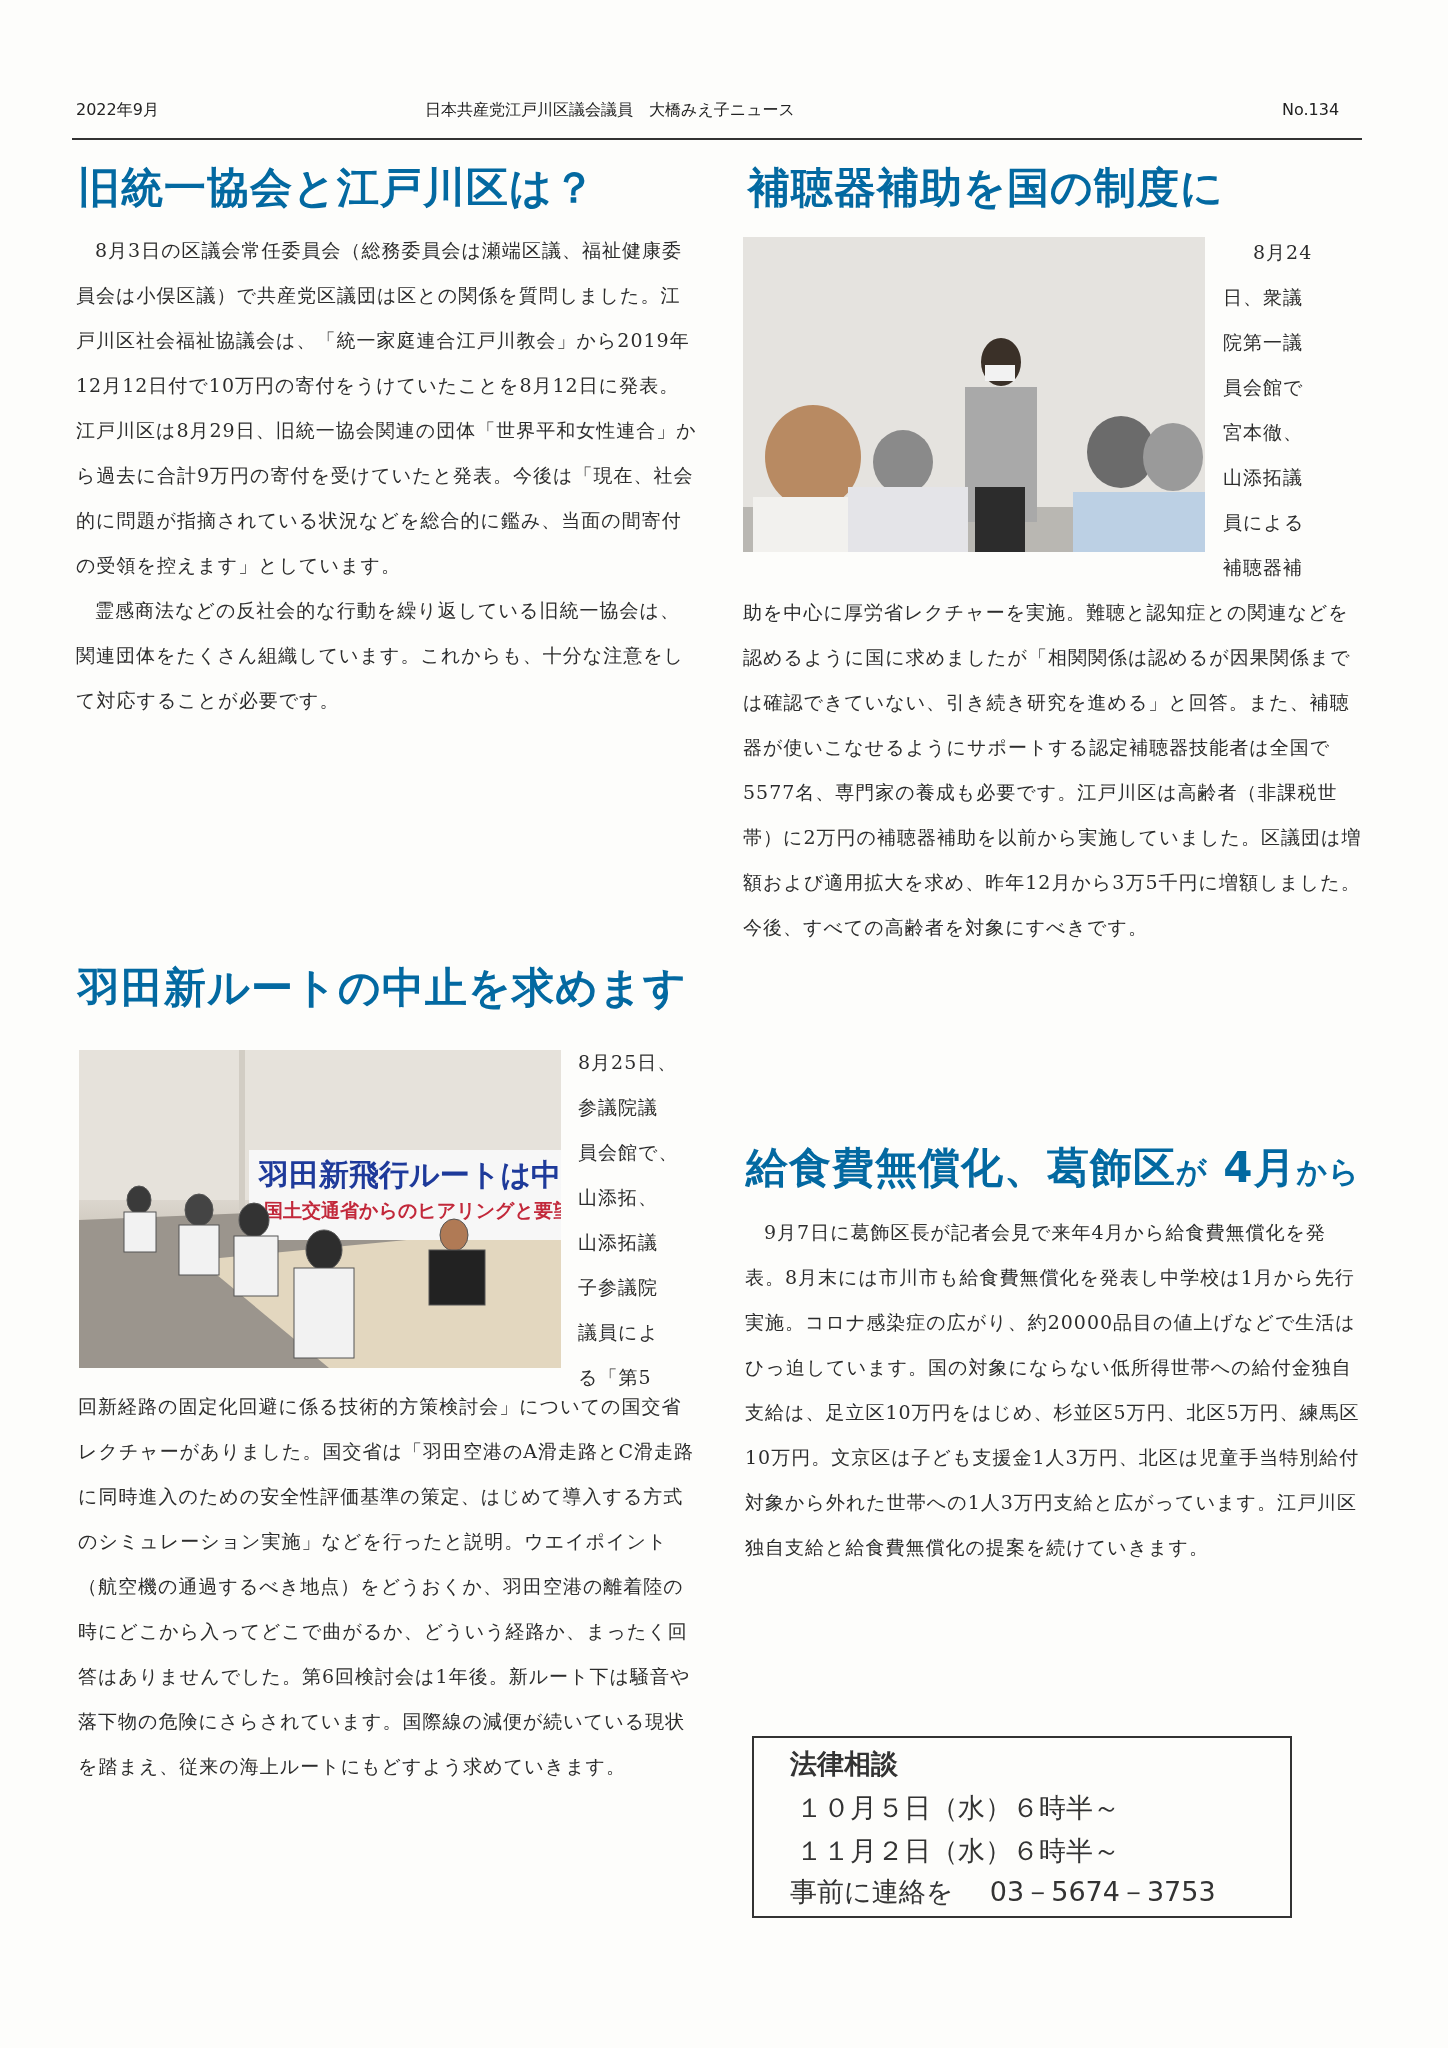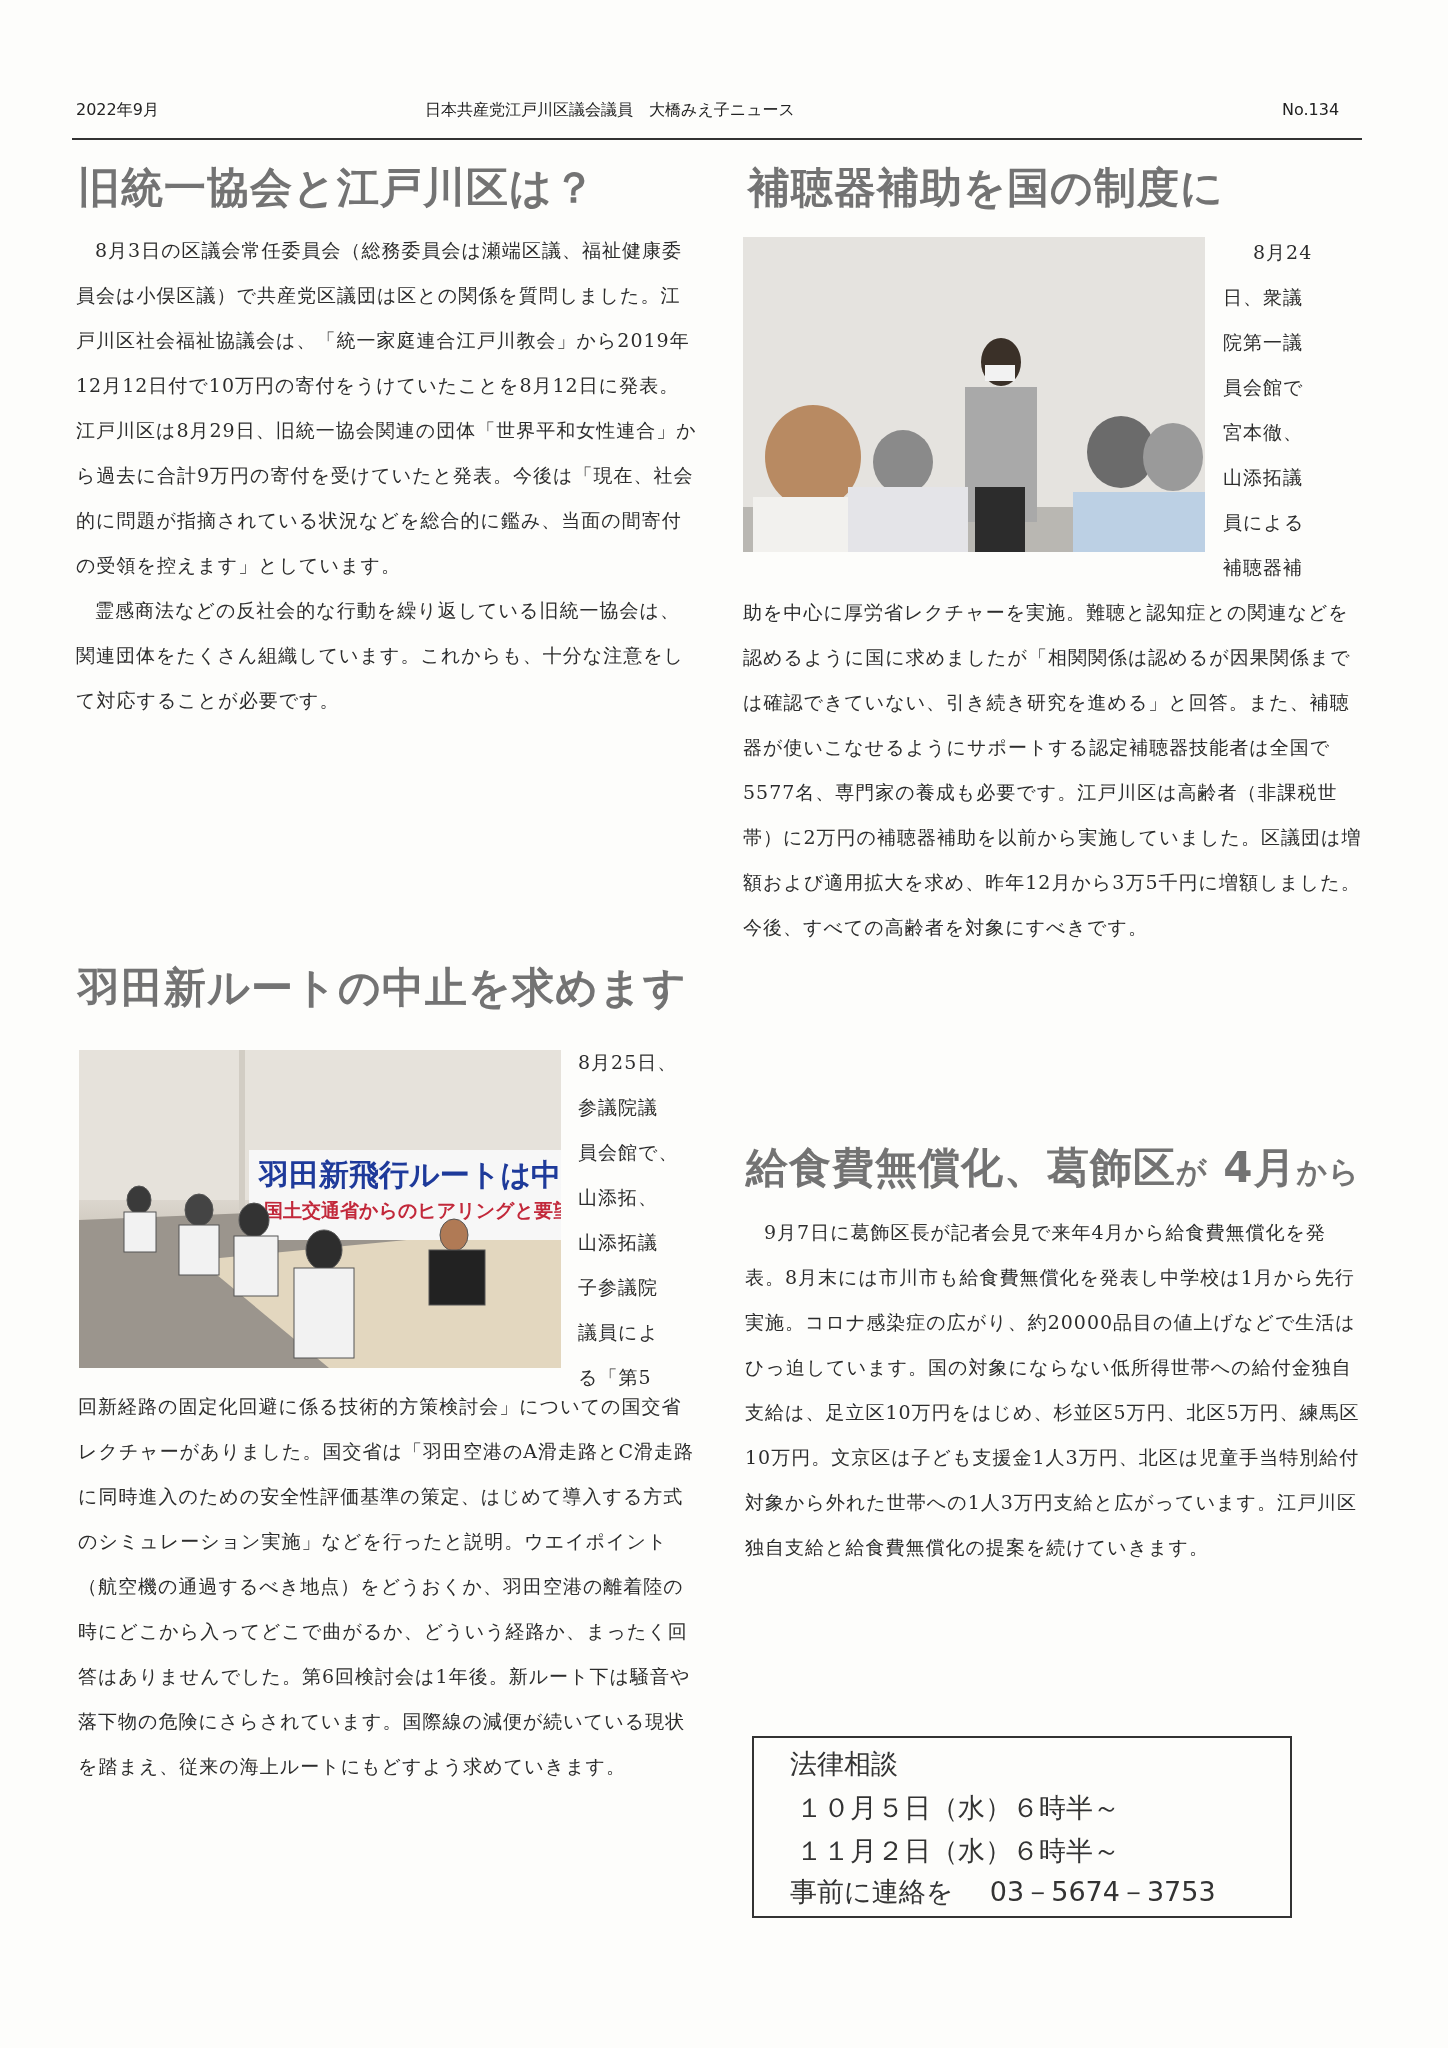--- a/index.html
+++ b/index.html
@@ -1,21 +1,21 @@
 <!DOCTYPE html>
 <html><head>
 <meta charset="utf-8">
 <style>
   html, body { margin:0; padding:0; }
   body { width:1448px; height:2048px; background:#fdfdfb; position:relative; overflow:hidden;
          font-family:"DejaVu Serif","Liberation Serif",serif; color:#2a2a2a; }
   .abs { position:absolute; }
   .hdr { top:100px; font-size:16px; color:#222; font-family:"DejaVu Sans","Liberation Sans",sans-serif; }
   .rule { position:absolute; left:72px; width:1290px; top:138px; height:2px; background:#333; }
-  .headline { font-family:"DejaVu Sans","Liberation Sans",sans-serif; font-weight:bold; font-size:42px; color:#737373; white-space:nowrap; letter-spacing:1px; }
+  .headline { font-family:"DejaVu Sans","Liberation Sans",sans-serif; font-weight:bold; font-size:42px; color:#0369a1; white-space:nowrap; letter-spacing:1px; }
   .headline small { font-size:30px; }
   .col { position:absolute; font-size:19px; line-height:45px; color:#2c2c2c; letter-spacing:1px; }
   .col p { margin:0; }
   .ind { text-indent:1em; }
   .photo { position:absolute; overflow:hidden; }
   .box { position:absolute; left:752px; top:1736px; width:536px; height:178px; border:2px solid #333;
          font-family:"DejaVu Sans","Liberation Sans",sans-serif; font-size:27px; color:#333; }
   .box div { position:absolute; left:36px; white-space:nowrap; }
 </style>
 </head>
@@ -100,20 +100,20 @@
 </div>
 <div class="col" style="left:743px; top:590px; width:622px;">助を中心に厚労省レクチャーを実施。難聴と認知症との関連などを認めるように国に求めましたが「相関関係は認めるが因果関係までは確認できていない、引き続き研究を進める」と回答。また、補聴器が使いこなせるようにサポートする認定補聴器技能者は全国で5577名、専門家の養成も必要です。江戸川区は高齢者（非課税世帯）に2万円の補聴器補助を以前から実施していました。区議団は増額および適用拡大を求め、昨年12月から3万5千円に増額しました。今後、すべての高齢者を対象にすべきです。</div>
 
 <div class="abs headline" style="left:746px; top:1140px;">
   <span>給食費無償化、葛飾区</span><small>が</small>
   <span>4月</span><small>から</small>
 </div>
 <div class="col ind" style="left:745px; top:1210px; width:620px;">9月7日に葛飾区長が記者会見で来年4月から給食費無償化を発表。8月末には市川市も給食費無償化を発表し中学校は1月から先行実施。コロナ感染症の広がり、約20000品目の値上げなどで生活はひっ迫しています。国の対象にならない低所得世帯への給付金独自支給は、足立区10万円をはじめ、杉並区5万円、北区5万円、練馬区10万円。文京区は子ども支援金1人3万円、北区は児童手当特別給付対象から外れた世帯への1人3万円支給と広がっています。江戸川区独自支給と給食費無償化の提案を続けていきます。</div>
 
 <div class="box">
-  <div style="top:8px;">法律相談</div>
+  <div style="top:8px;font-weight:bold;">法律相談</div>
   <div style="top:52px; left:42px;">１０月５日（水）６時半～</div>
   <div style="top:95px; left:42px;">１１月２日（水）６時半～</div>
   <div style="top:136px;">
     <span>事前に連絡を</span>
     <span style="margin-left:28px;">03－5674－3753</span>
   </div>
 </div>
 
 </body></html>

